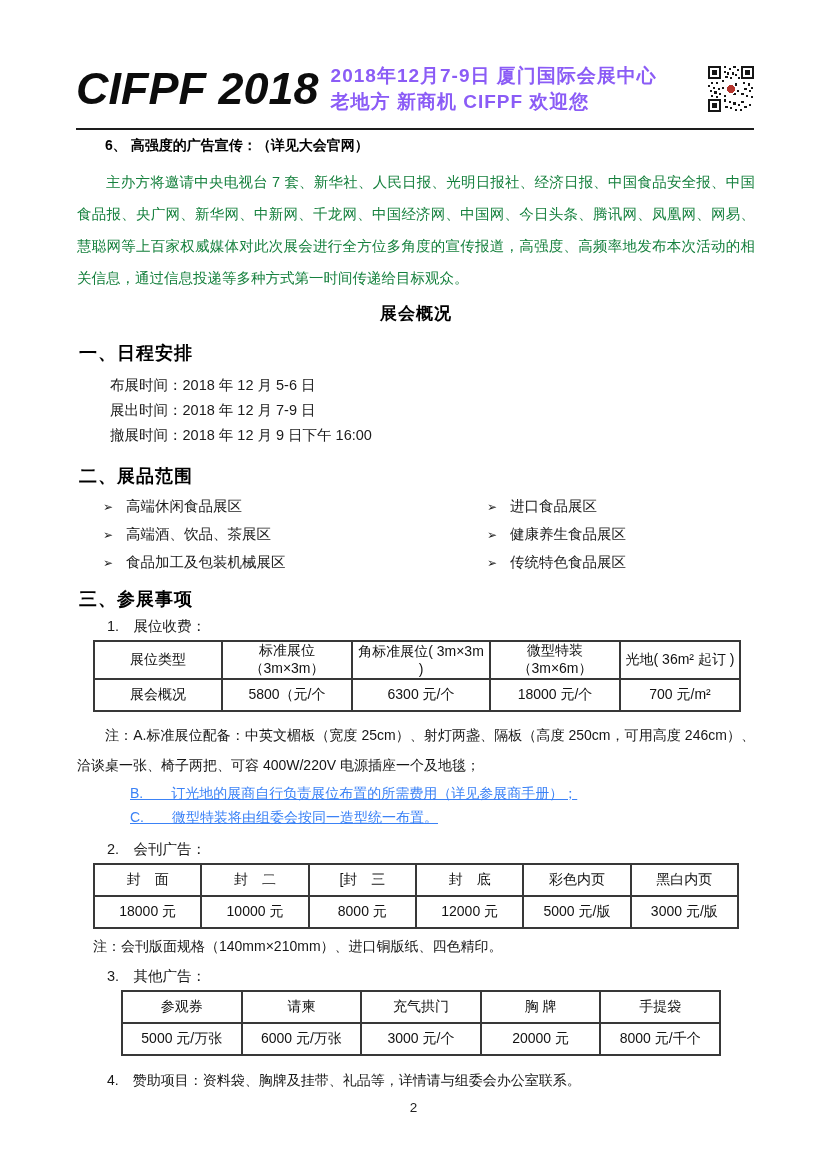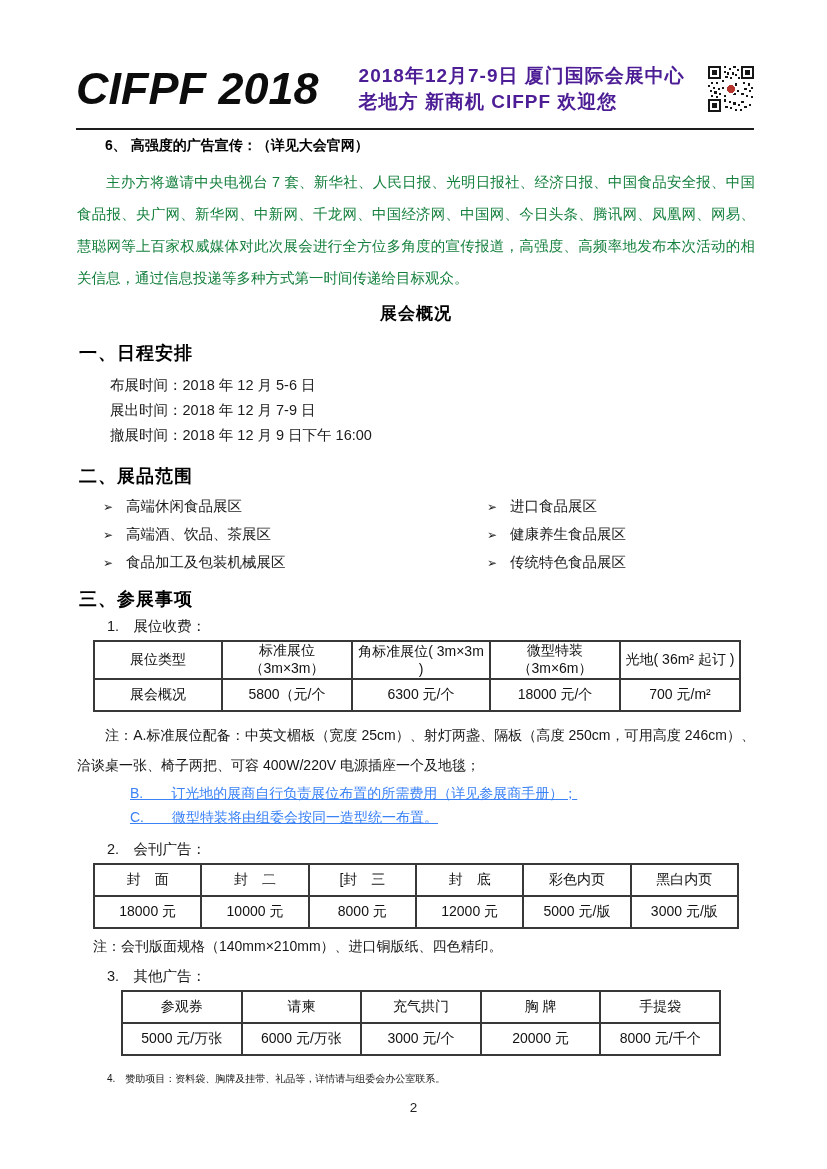--- a/index.html
+++ b/index.html
@@ -13,22 +13,22 @@
   .header{
     position:absolute;top:50px;left:76px;width:678px;height:80px;
     border-bottom:2px solid #1d1d1d;box-sizing:border-box;
     display:flex;align-items:center;
   }
   .logo{
     flex:0 0 auto;font-size:45px;font-weight:bold;font-style:italic;
     color:#0c0c0c;letter-spacing:0;white-space:nowrap;
   }
   .header-info{
-    flex:1;margin-left:40px;font-size:19px;font-weight:bold;
-    line-height:26px;letter-spacing:1px;color:#4c1d95;white-space:nowrap;
+    flex:1;margin-left:12px;font-size:19px;font-weight:bold;
+    line-height:26px;letter-spacing:1px;color:#8b5cf6;white-space:nowrap;
   }
   .qr{flex:0 0 auto;width:46px;height:46px;margin-left:6px;}
   
   .content{position:absolute;top:132px;left:77px;width:678px;font-size:14.5px;}
   .h6{margin:5px 0 0 28px;font-size:14px;font-weight:bold;color:#000;}
   .para{margin:11px 0 0;line-height:32px;text-align:justify;text-indent:2em;color:#15803d;}
   .overview-title{margin-top:8px;text-align:center;font-size:17px;font-weight:bold;color:#000;letter-spacing:1px;font-family:Liberation Serif, serif;}
   .sec-heading{margin:16px 0 0 2px;font-size:18px;font-weight:bold;color:#000;letter-spacing:1px;}
   .schedule{margin:8px 0 0 33px;}
   .schedule-item{line-height:25px;height:25px;}
@@ -40,21 +40,21 @@
   td{
     border:2px solid #383838;text-align:center;vertical-align:middle;
     height:30px;font-size:14px;padding:0 2px;color:#111;overflow:hidden;
   }
   .t1{width:646px;}
   .t2{width:646px;}
   .t3{width:600px;margin-left:44px;}
   .note-a{margin:8px 0 0;line-height:30px;text-align:justify;text-indent:28px;font-size:14px;color:#161616;}
   .note-line{margin:5px 0 0 53px;height:19px;font-size:14px;color:#3b82f6;text-decoration:underline;}
   .note-flat{margin:9px 0 0 16px;height:19px;font-size:14px;color:#161616;}
-  .item4{margin:16px 0 0 30px;font-size:10px;color:#161616;}
+  .item4{margin:16px 0 0 30px;font-size:14px;color:#161616;}
   .page-num{position:absolute;bottom:54px;left:0;width:100%;text-align:center;font-size:13.5px;color:#222;}
 </style>
 </head>
 <body>
 
 <div class="page">
 
   <div class="header">
     <div class="logo">CIFPF 2018</div>
     <div class="header-info">

